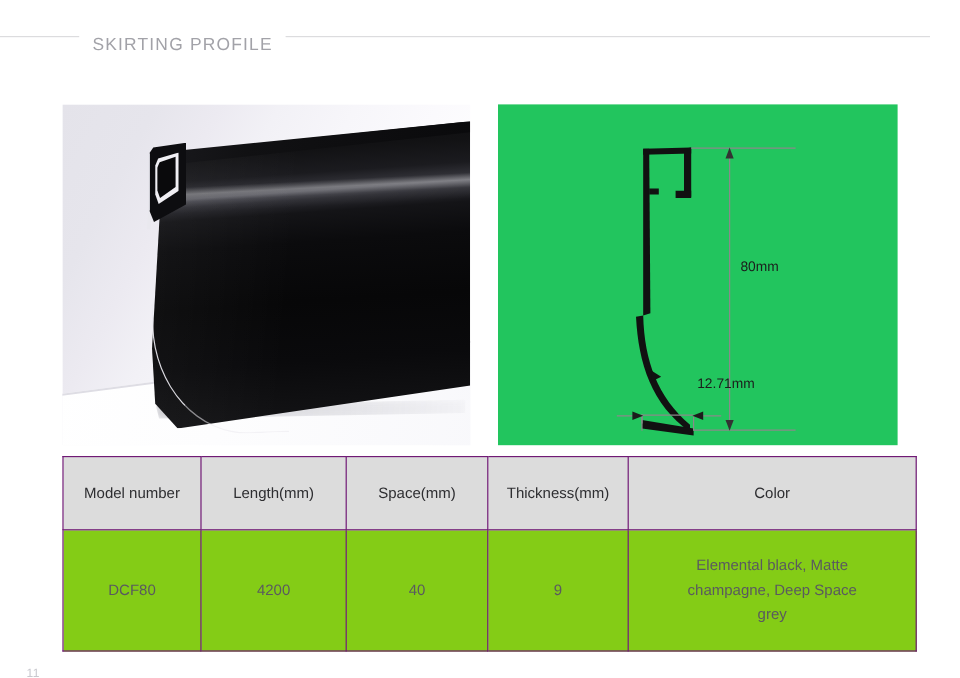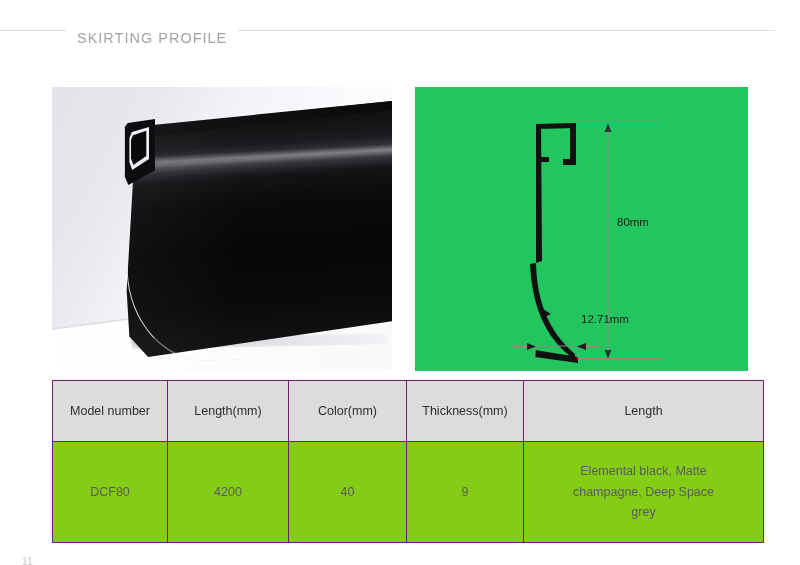--- a/index.html
+++ b/index.html
@@ -357,23 +357,23 @@
       <text x="166" y="236" font-family="Liberation Sans, sans-serif" font-size="11.5" fill="#1c1c1c">12.71mm</text>
     </svg>
   </div>
 </div>
 
 <table class="spec-table">
   <thead>
     <tr>
       <th class="col-model">Model number</th>
       <th class="col-len">Length(mm)</th>
-      <th class="col-hei">Color(mm)</th>
+      <th class="col-hei">Space(mm)</th>
       <th class="col-thi">Thickness(mm)</th>
-      <th class="col-color">Length</th>
+      <th class="col-color">Color</th>
     </tr>
   </thead>
   <tbody>
     <tr>
       <td>DCF80</td>
       <td>4200</td>
       <td>40</td>
       <td>9</td>
       <td class="color-cell">Elemental black, Matte champagne, Deep Space grey</td>
     </tr>

